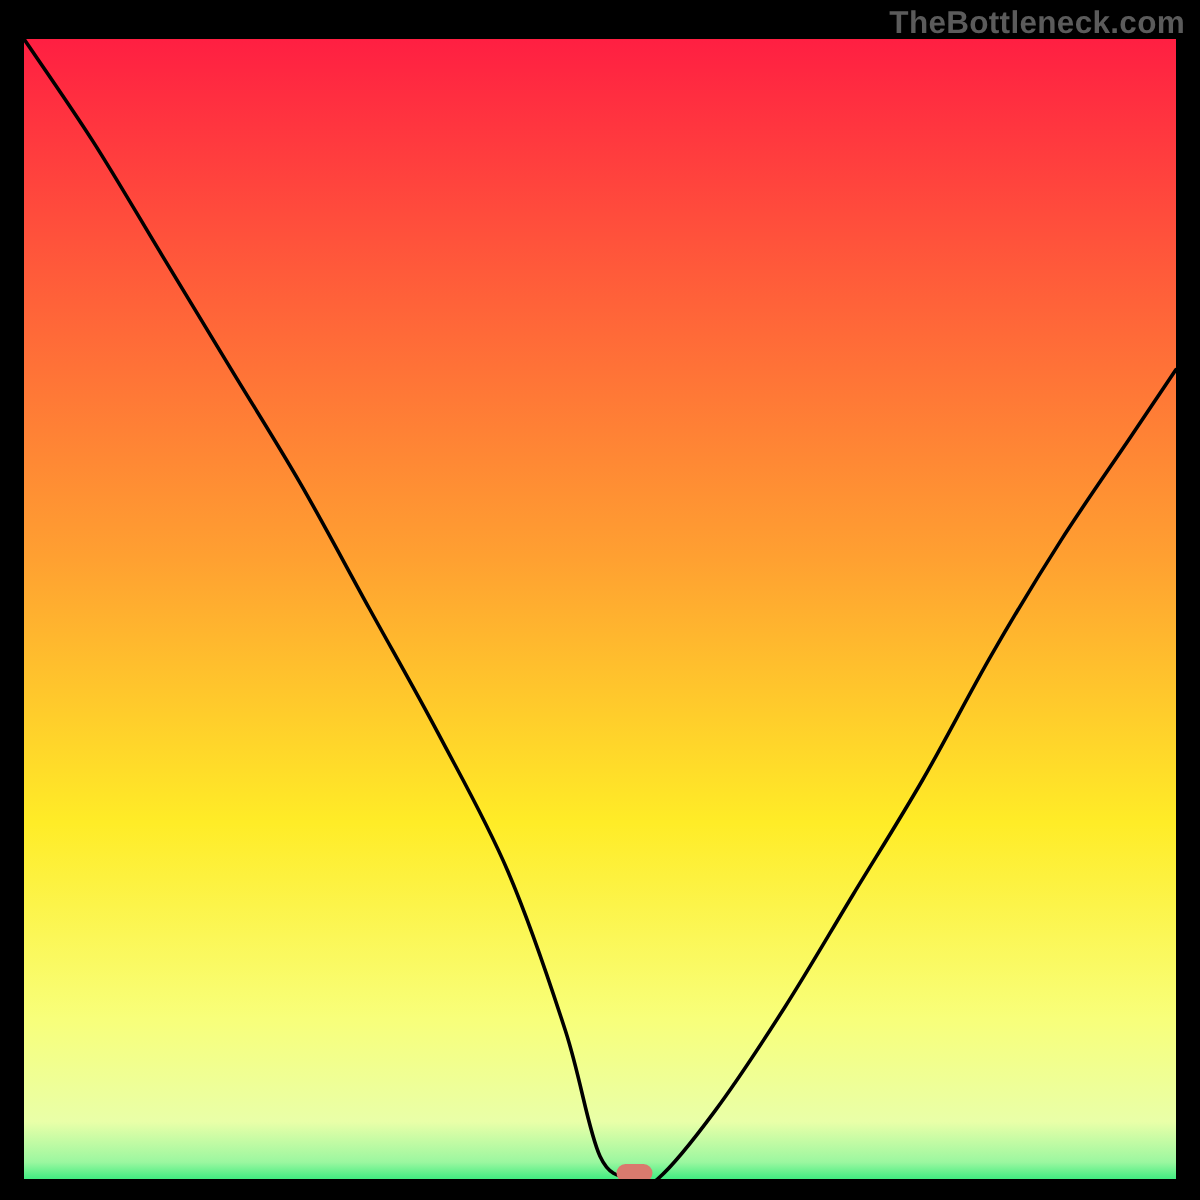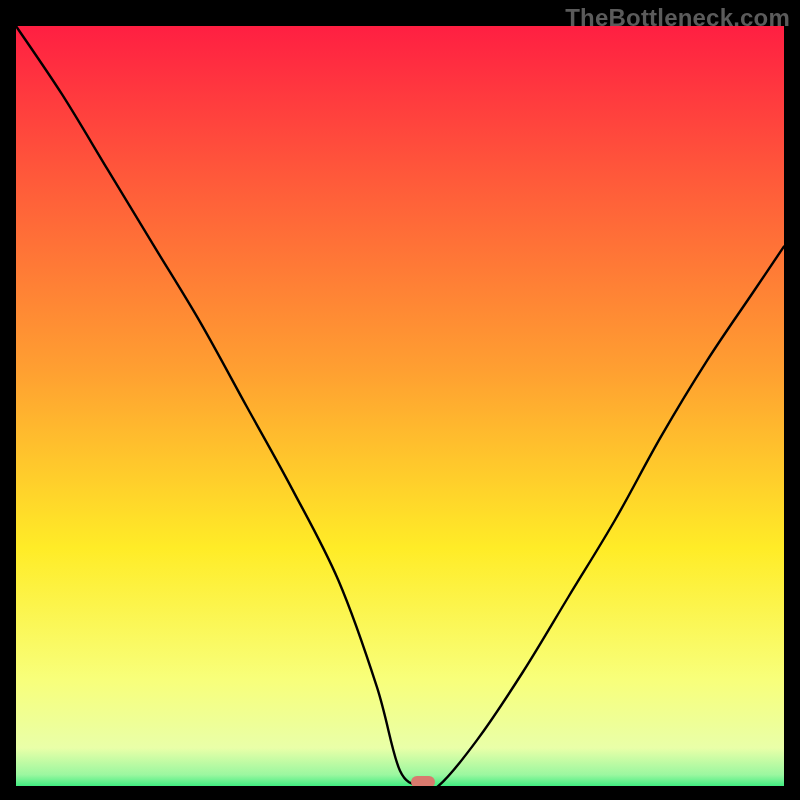--- a/index.html
+++ b/index.html
@@ -14,21 +14,21 @@
   .stage {
     position: relative;
     width: 800px;
     height: 800px;
   }
   .watermark {
     position: absolute;
     top: 4px;
     right: 10px;
     color: #5b5b5b;
-    font-size: 24px;
+    font-size: 21px;
     font-weight: 600;
     letter-spacing: 0.2px;
     z-index: 50;
   }
   .plot-area {
     position: absolute;
     left: 16px;
     top: 26px;
     width: 768px;
     height: 760px;

